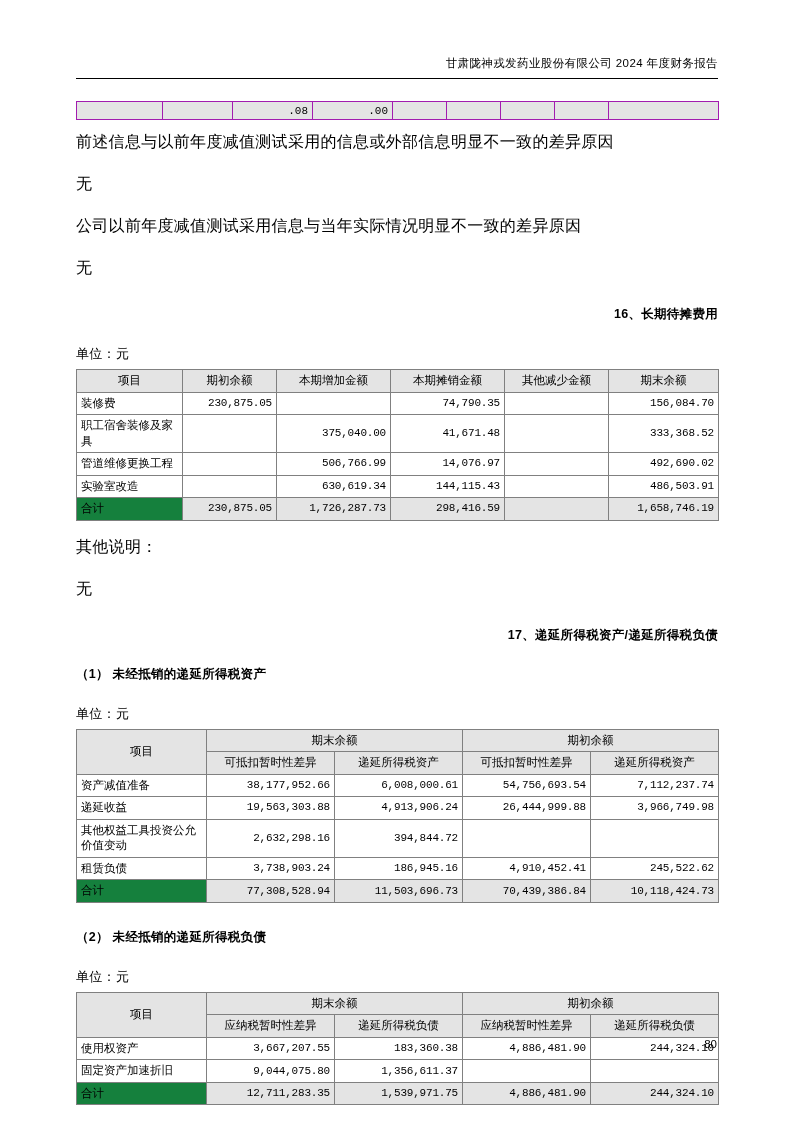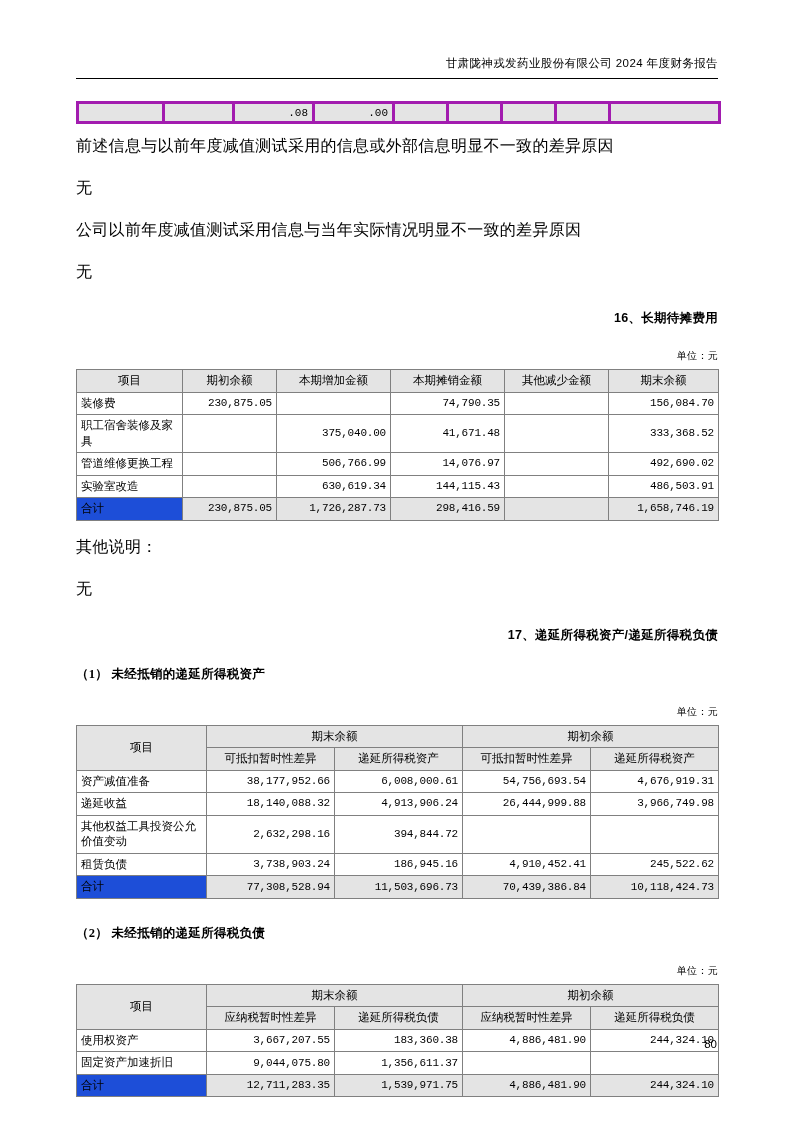--- a/index.html
+++ b/index.html
@@ -56,26 +56,25 @@
     padding: 0;
     font-family: "Liberation Sans", sans-serif;
     letter-spacing: 0.3px;
     text-align: right;
   }
   h4.subsection {
     font-size: 12.5px;
     font-weight: bold;
     margin: 0;
     padding: 0;
-    font-family: Liberation Serif, serif;
+    font-family: Liberation Sans, sans-serif;
     letter-spacing: 0.3px;
   }
   .unit-line {
-    font-size: 10px;
-    text-align: right;
+    font-size: 13px;
     font-family: "Liberation Sans", sans-serif;
     letter-spacing: 0.3px;
   }
   table.doc {
     width: 642px;
     border-collapse: collapse;
     table-layout: fixed;
     font-size: 11.5px;
     font-family: "Liberation Sans", sans-serif;
   }
@@ -97,32 +96,32 @@
     font-size: 11px;
     letter-spacing: -0.2px;
   }
   table.doc td.lbl {
     text-align: left;
   }
   table.doc tr.total td {
     background: #e4e4e4;
   }
   table.doc tr.total td.lbl {
-    background: #1d4ed8;
+    background: #15803d;
   }
   
   table.frag {
     width: 642px;
     border-collapse: collapse;
     table-layout: fixed;
     font-size: 11px;
     font-family: "Liberation Mono", monospace;
   }
   table.frag td {
-    border: 3px solid #a21caf;
+    border: 1px solid #a21caf;
     background: #e4e4e4;
     height: 15px;
     padding: 1px 4px;
     text-align: right;
   }
   .page-number {
     position: absolute;
     right: 76px;
     bottom: 72px;
     font-size: 11.5px;
@@ -279,25 +278,25 @@
           <th>可抵扣暂时性差异</th>
           <th>递延所得税资产</th>
         </tr>
       </thead>
       <tbody>
         <tr>
           <td class="lbl">资产减值准备</td>
           <td class="num">38,177,952.66</td>
           <td class="num">6,008,000.61</td>
           <td class="num">54,756,693.54</td>
-          <td class="num">4,676,919.31</td>
+          <td class="num">7,112,237.74</td>
         </tr>
         <tr>
           <td class="lbl">递延收益</td>
-          <td class="num">18,140,088.32</td>
+          <td class="num">19,563,303.88</td>
           <td class="num">4,913,906.24</td>
           <td class="num">26,444,999.88</td>
           <td class="num">3,966,749.98</td>
         </tr>
         <tr>
           <td class="lbl">其他权益工具投资公允价值变动</td>
           <td class="num">2,632,298.16</td>
           <td class="num">394,844.72</td>
           <td class="num"></td>
           <td class="num"></td>

